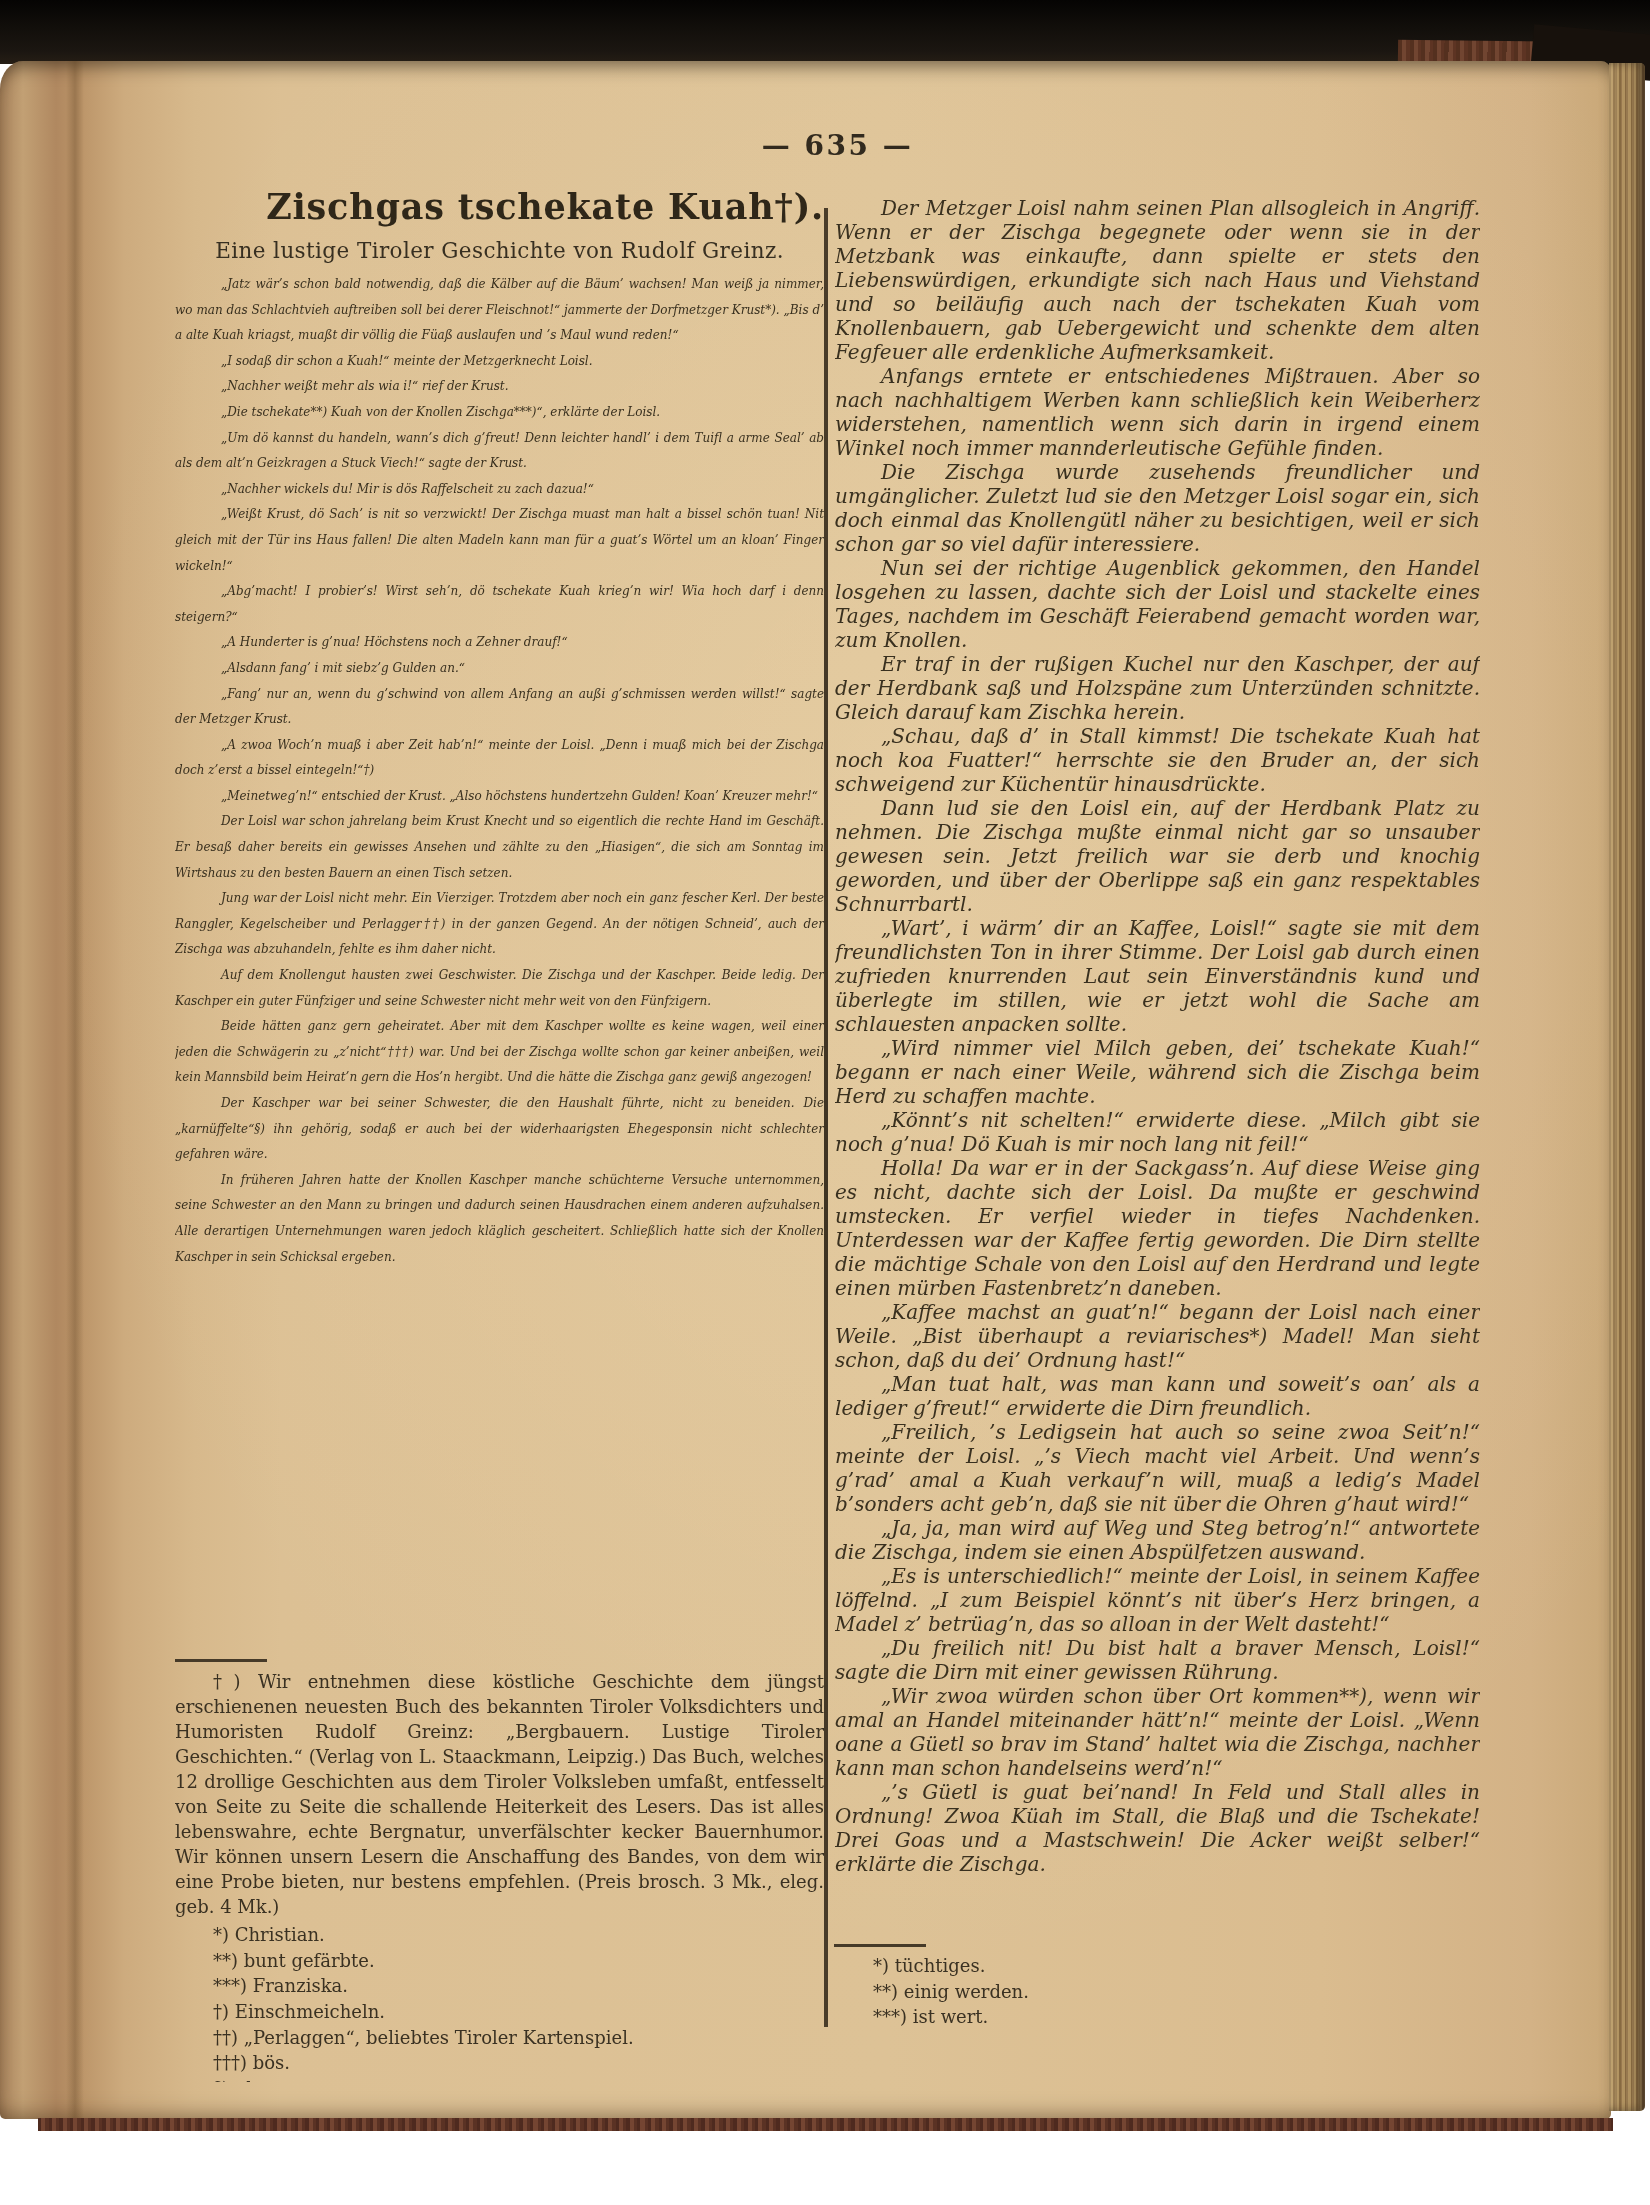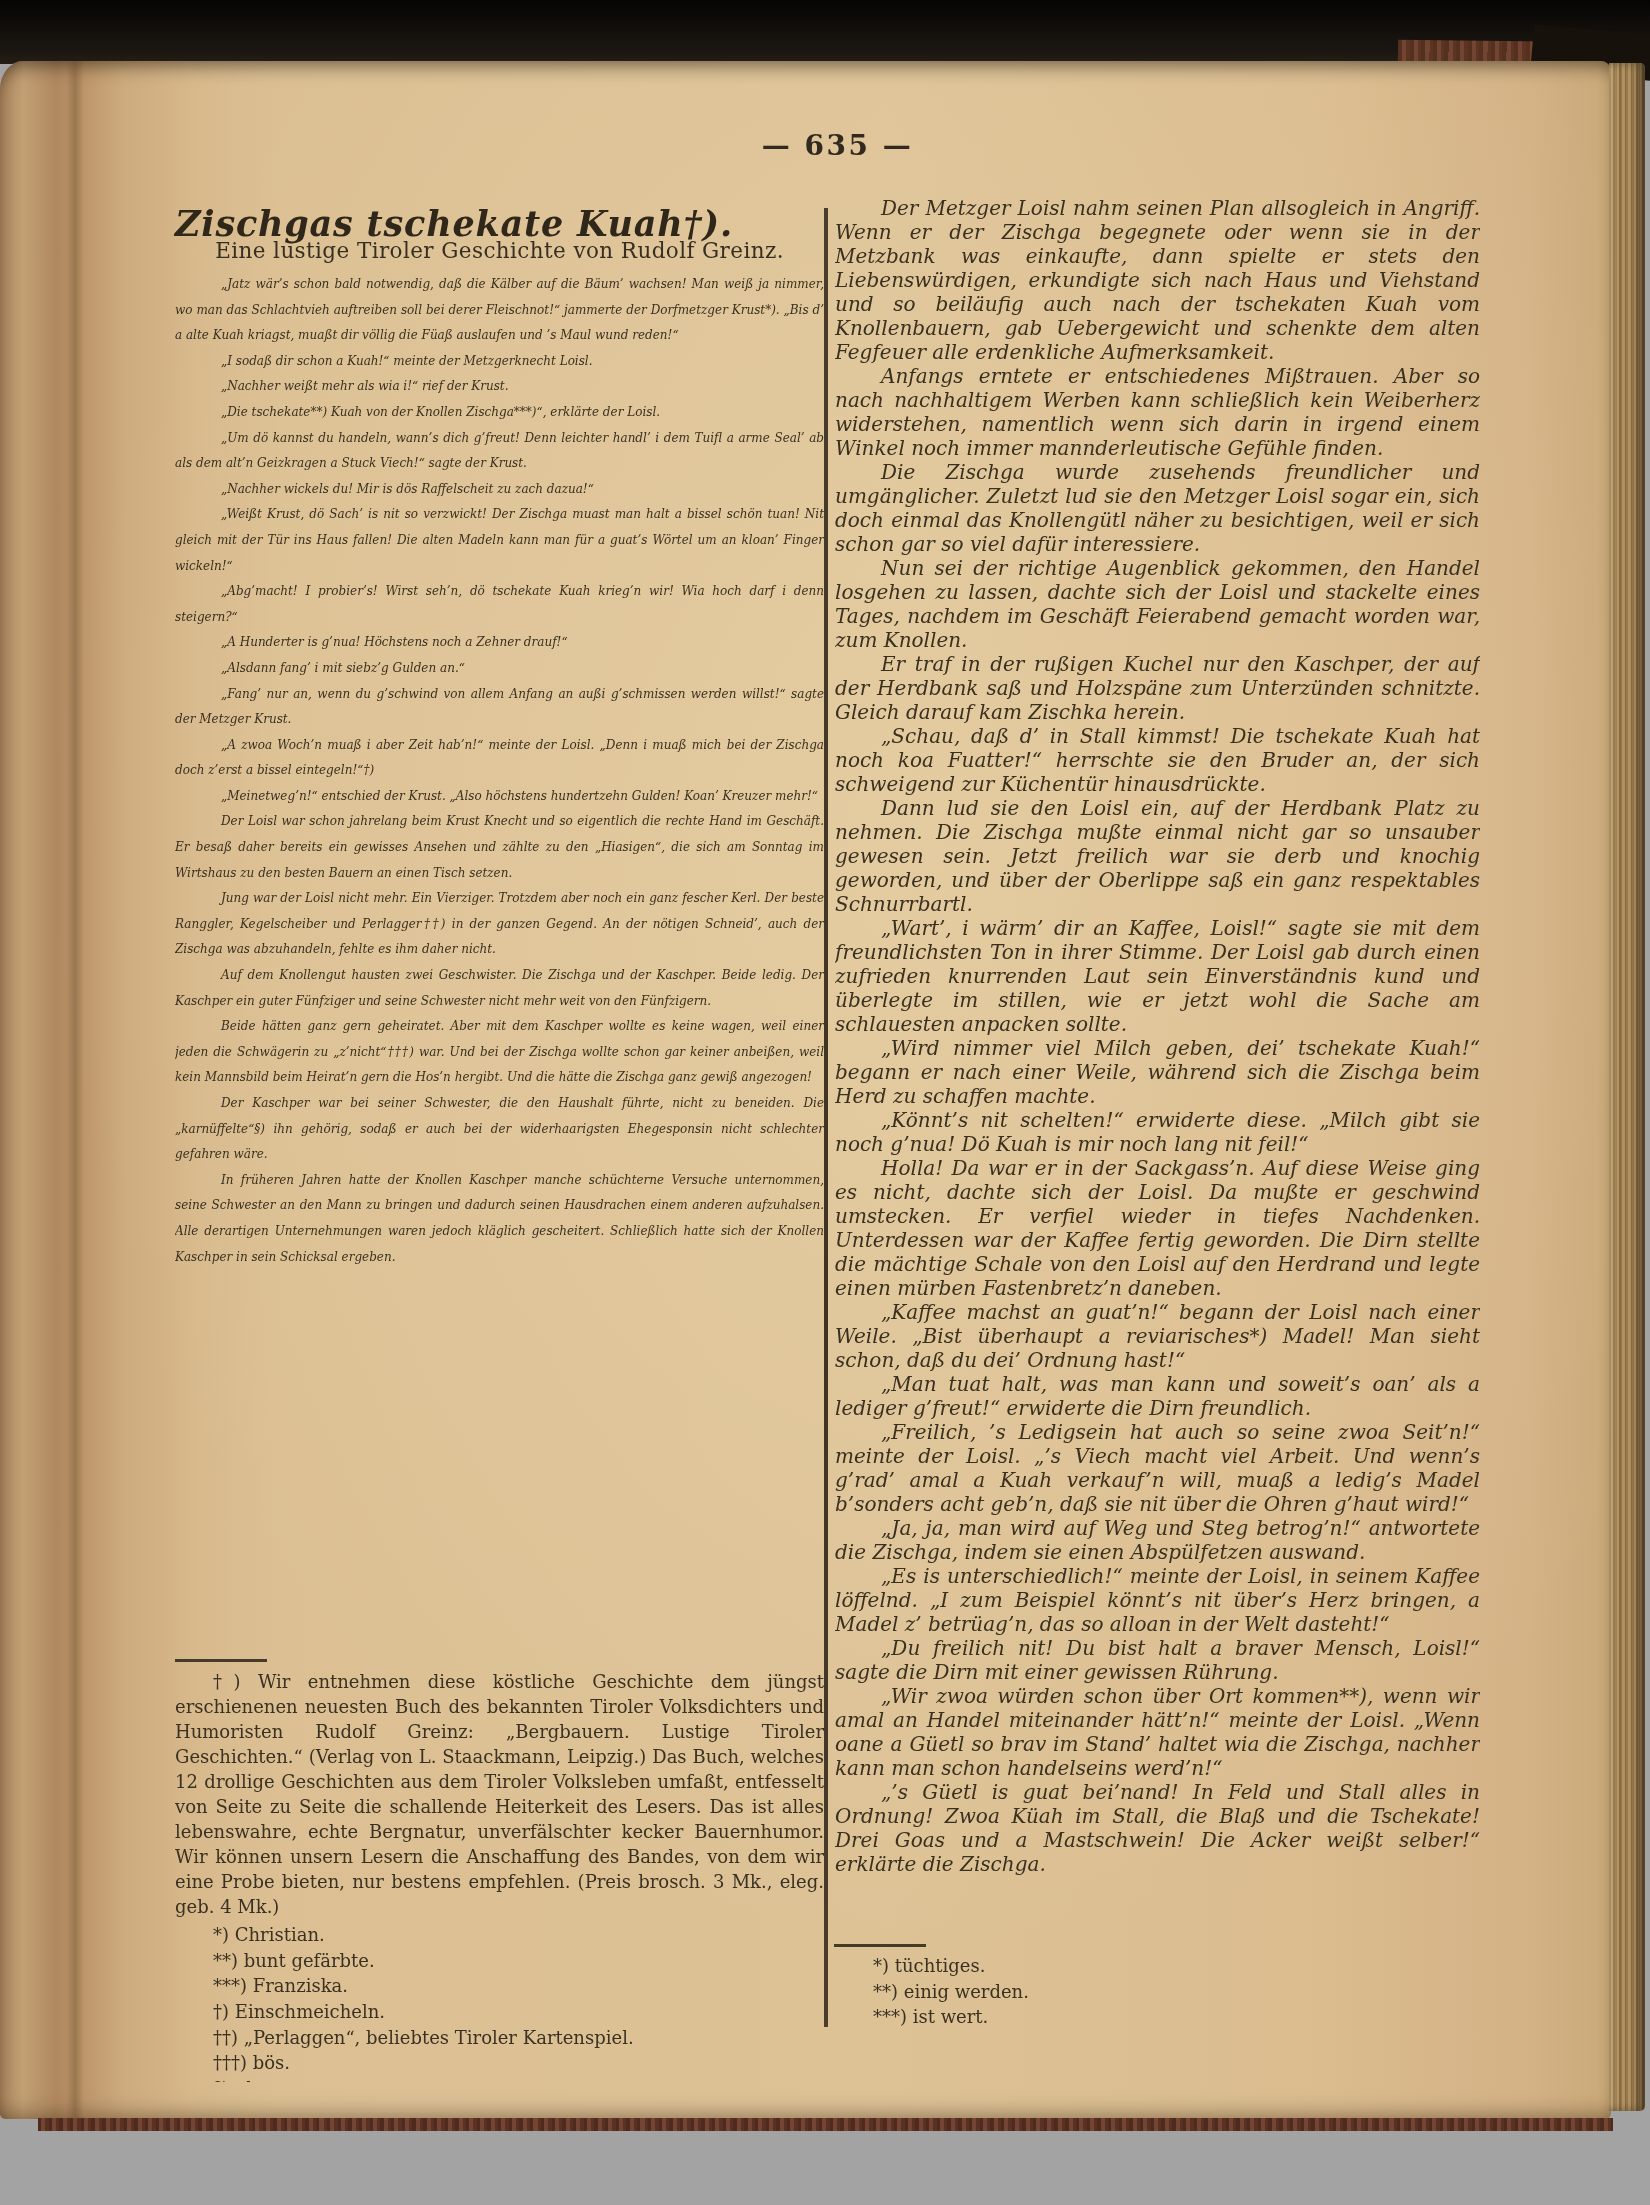--- a/index.html
+++ b/index.html
@@ -1,18 +1,18 @@
 <!DOCTYPE html>
 <html lang="de" style="font-size:13.2px"><head>
 <meta charset="utf-8">
 <style>
   html,body{margin:0;padding:0;background:#0a0807;}
   .scene{
     position:relative;width:1651px;height:2205px;overflow:hidden;
-    background:#a3a3a3;
+    background:#ffffff;
     font-family:"DejaVu Serif", serif;
   }
   
   .top-band{
     position:absolute;left:0;top:0;width:1651px;height:64px;
     background:linear-gradient(180deg,#050403 0%,#120f0b 45%,#1b1611 80%,#261e15 100%);
   }
   .top-maroon{
     position:absolute;left:1398px;top:41px;width:228px;height:23px;
     background:repeating-linear-gradient(90deg,#54301f 0 4.1px,#714531 4.1px 8.3px,#5d3423 8.3px 11.6px);
@@ -45,22 +45,22 @@
   .bottom-maroon{
     position:absolute;left:38px;top:2118px;width:1575px;height:13.2px;
     background:repeating-linear-gradient(90deg,#4e2a1f 0 3.3px,#744532 3.3px 7.4px,#5a3224 7.4px 10.7px);
   }
   
   .page-number{
     position:absolute;left:693px;top:129px;width:289px;text-align:center;
     font-size:28px;font-weight:bold;color:#322a1e;letter-spacing:2.5px;
   }
   .story-title{
-    position:absolute;left:175px;top:205px;width:649px;margin:0;text-align:left;
-    font-size:35px;line-height:38px;font-weight:700;color:#2f2719;letter-spacing:0.8px;font-style:italic;
+    position:absolute;left:175px;top:188px;width:649px;margin:0;text-align:right;
+    font-size:35px;line-height:38px;font-weight:700;color:#2f2719;letter-spacing:0.8px;
   }
   .story-subtitle{
     position:absolute;left:175px;top:238px;width:649px;text-align:center;
     font-size:21.5px;color:#372f21;letter-spacing:0.4px;
   }
   .col-text{
     position:absolute;overflow:hidden;text-align:justify;color:#39301f;
   }
   .col-left-text{left:175px;top:272px;width:649px;height:1383px;font-size:12px;line-height:25.6px;}
   .col-right-text{left:835px;top:196px;width:645px;height:1745px;font-size:20px;line-height:24px;}

